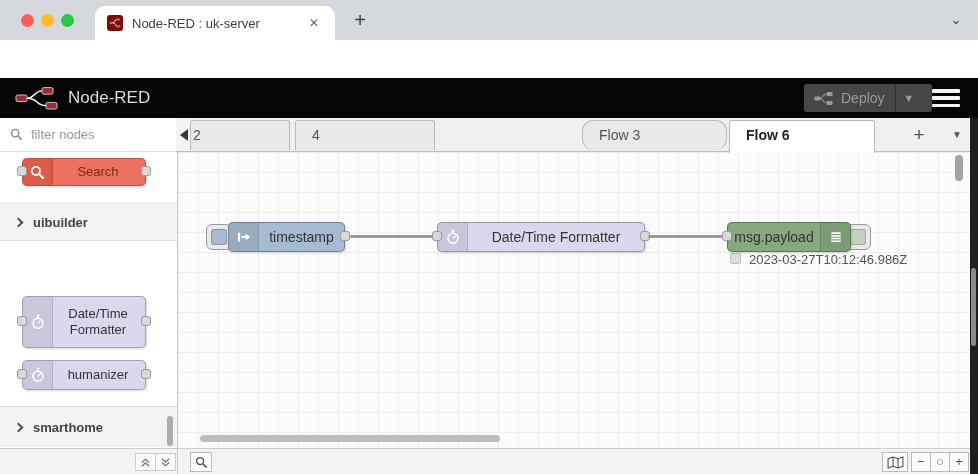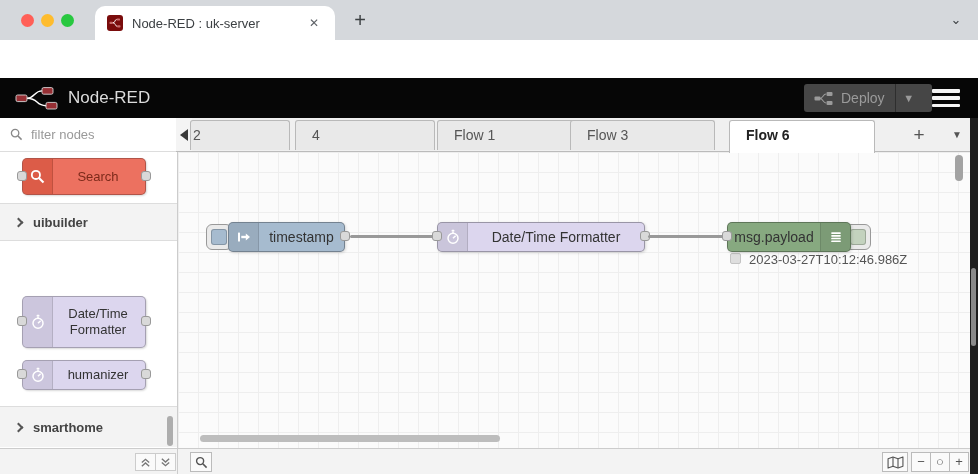--- a/index.html
+++ b/index.html
@@ -230,30 +230,29 @@
       <line x1="8.6" y1="8.6" x2="12.5" y2="12.5" stroke="#888" stroke-width="1.6"></line>
     </svg>
     <input type="text" placeholder="filter nodes" style="">
   </div>
   <div class="collapse-handle">
     <div class="tri-left"></div>
   </div>
   <div class="flowtabbar">
     <div class="wtab partial" style="left:-2px;width:100px;"><span>2</span></div>
     <div class="wtab" style="left:103px;width:140px;"><span>4</span></div>
-    <div class="wtab" style="left:245px;width:143px;"><span>Flow 1</span></div>
-    <div class="wtab" style="left:378px;width:145px;"><span>Flow 3</span></div>
+    <div class="wtab" style="left:390px;width:145px;border-radius:11px;"><span>Flow 3</span></div>
     <div class="wtab active" style="left:537px;width:146px;"><span>Flow 6</span></div>
     <div class="tabbar-btn tab-add">+</div>
     <div class="tabbar-btn tab-menu" style="font-size:10px;">▼</div>
   </div>
 
   <div class="palette">
 
-    <div class="pnode" style="left:22px;top:6px;width:124px;height:37px;background:#ec7160;">
+    <div class="pnode" style="left:22px;top:6px;width:124px;height:28px;background:#ec7160;">
       <div class="strip" style="background:rgba(170,30,0,0.25);">
         <svg width="15" height="15" viewBox="0 0 14 14">
           <circle cx="5.5" cy="5.5" r="3.8" stroke="#fff" stroke-width="1.7" fill="none"></circle>
           <line x1="8.4" y1="8.4" x2="12.6" y2="12.6" stroke="#fff" stroke-width="2"></line>
         </svg>
       </div>
       <div class="plabel" style="color:#7c2a1a;">Search</div>
       <div class="port in"></div>
       <div class="port out"></div>
     </div>

